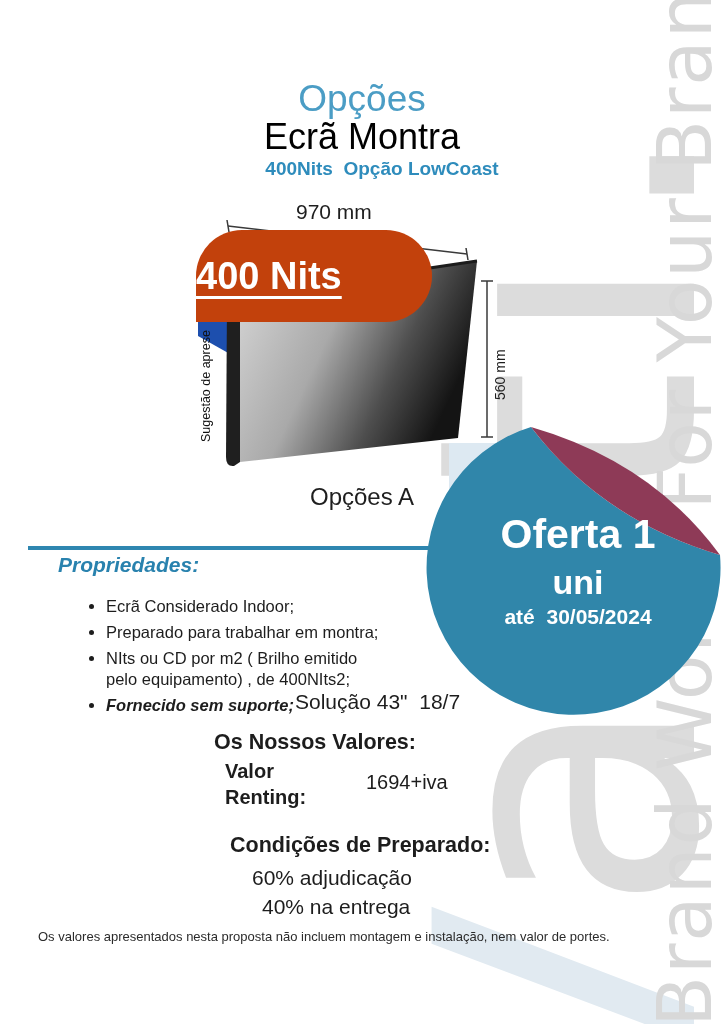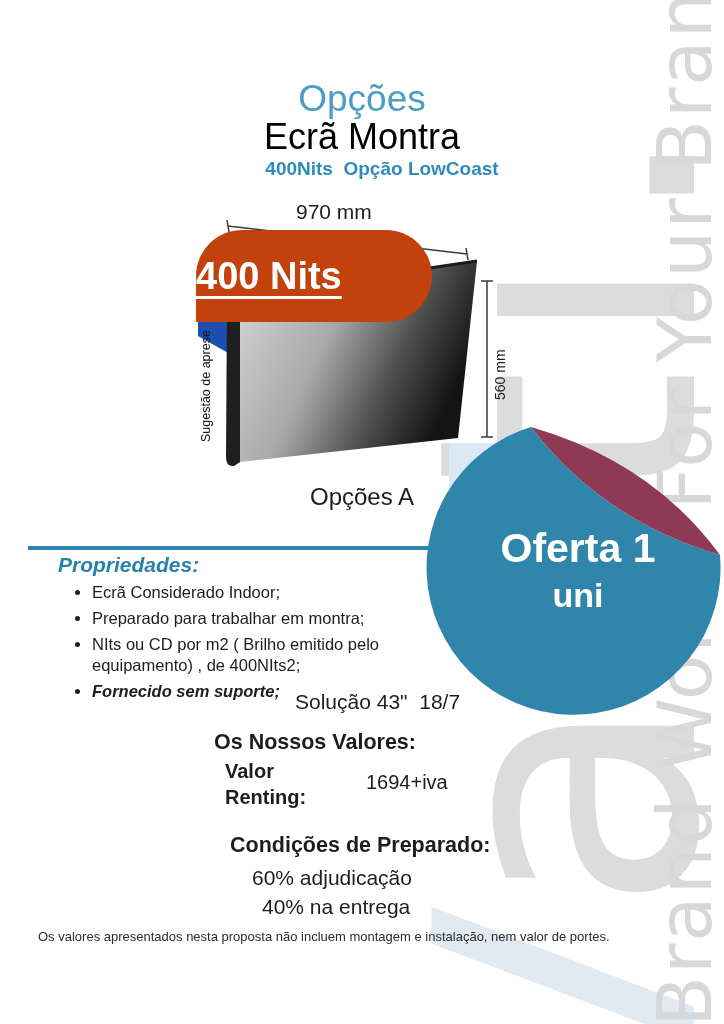--- a/index.html
+++ b/index.html
@@ -55,21 +55,21 @@
     background:#c2410c;border-radius:46px 46px 46px 0;
     display:flex;align-items:center;
   }
   .badge span{
     color:#fff;font-size:38px;font-weight:bold;
     text-decoration:underline;text-decoration-thickness:3px;text-underline-offset:7px;
   }
   .caption{top:483px;font-size:24px;color:#1e1e1e;}
   .props-heading{left:58px;top:553px;font-size:21px;font-weight:bold;font-style:italic;color:#2982ae;}
   .props-list{left:70px;top:580px;width:330px;font-size:16.5px;line-height:1.32;}
-  .props-list ul{margin:2px;padding-left:20px;}
+  .props-list ul{margin:16px;padding-left:20px;}
   .props-list li{margin-bottom:4px;}
   .props-list li.emphasis{font-weight:bold;font-style:italic;}
 
   
   .sticker-text{
     left:430px;top:430px;width:296px;height:280px;
     display:flex;flex-direction:column;align-items:center;justify-content:center;
     color:#fff;text-align:center;
   }
   .sticker-text .l1{font-size:41px;font-weight:bold;line-height:1.25;}
@@ -148,20 +148,21 @@
     <li>Ecrã Considerado Indoor;</li>
     <li>Preparado para trabalhar em montra;</li>
     <li>NIts ou CD por m2 ( Brilho emitido pelo equipamento) , de 400NIts2;</li>
     <li class="emphasis">Fornecido sem suporte;</li>
   </ul>
 </div>
 
 <div class="abs sticker-text">
   <div class="l1">Oferta 1</div>
   <div class="l2">uni</div>
+  <div class="l4 ws-pre">até  30/05/2024</div>
 </div>
 
 <div class="abs solution ws-pre">Solução 43"  18/7</div>
 <div class="abs values-heading">Os Nossos Valores:</div>
 <div class="abs renting-label">
   <div>Valor</div>
   <div>Renting:</div>
 </div>
 <div class="abs renting-value">1694+iva</div>
 

